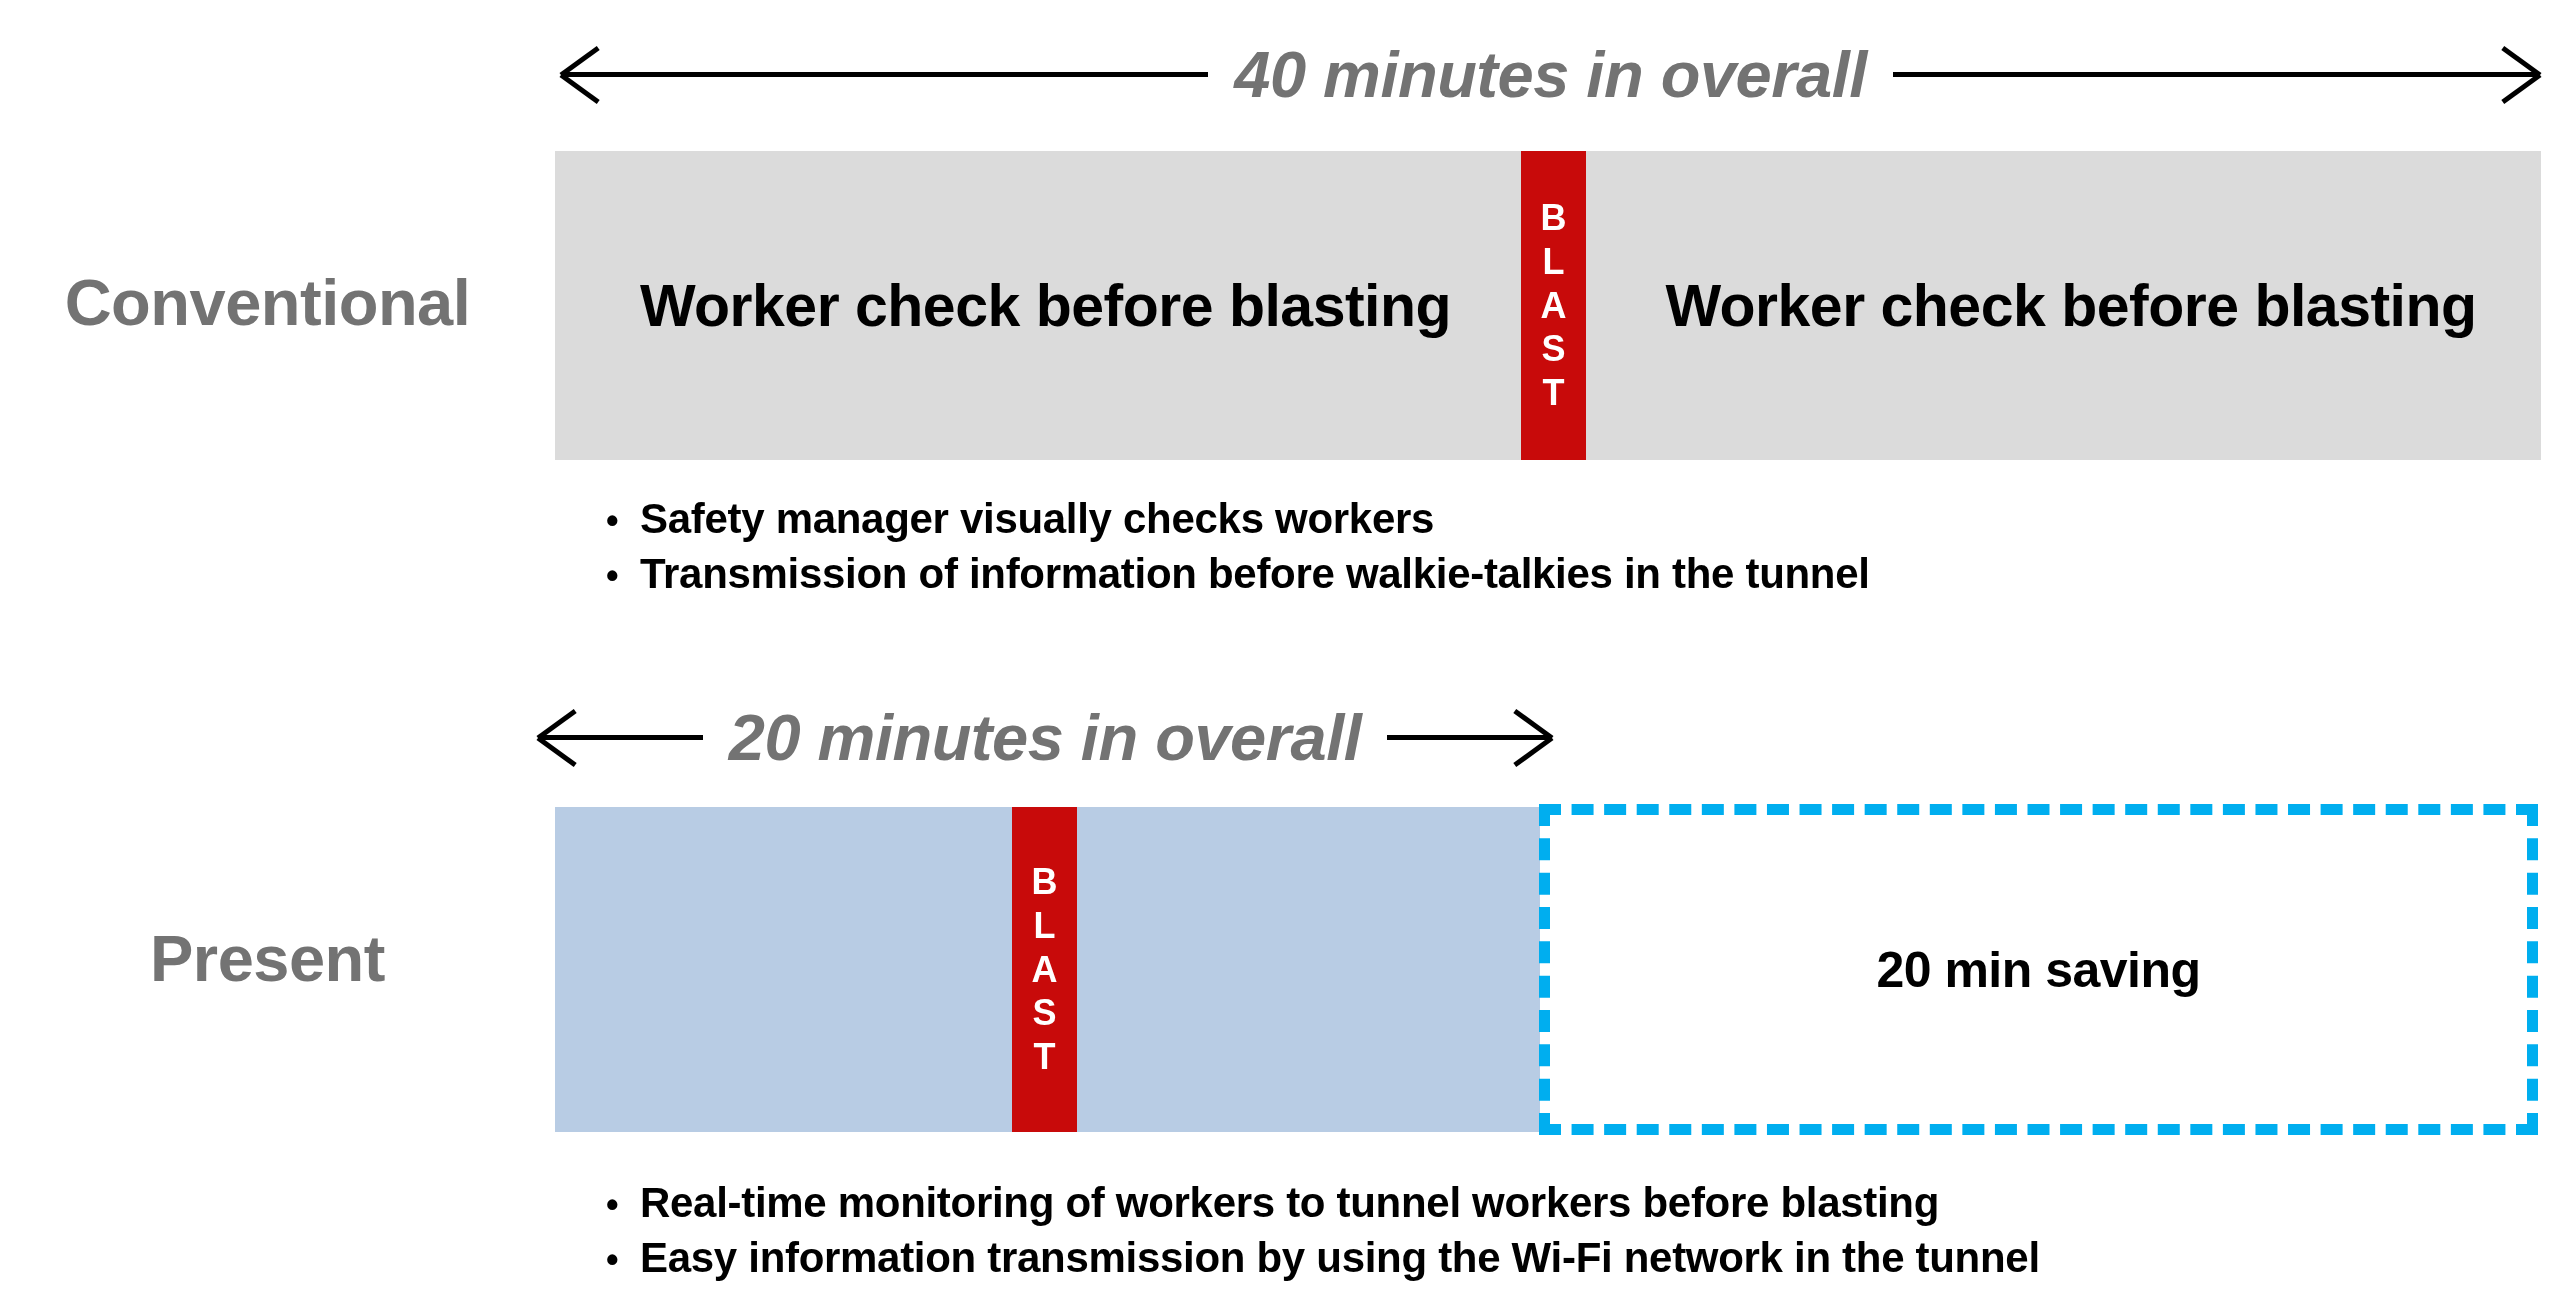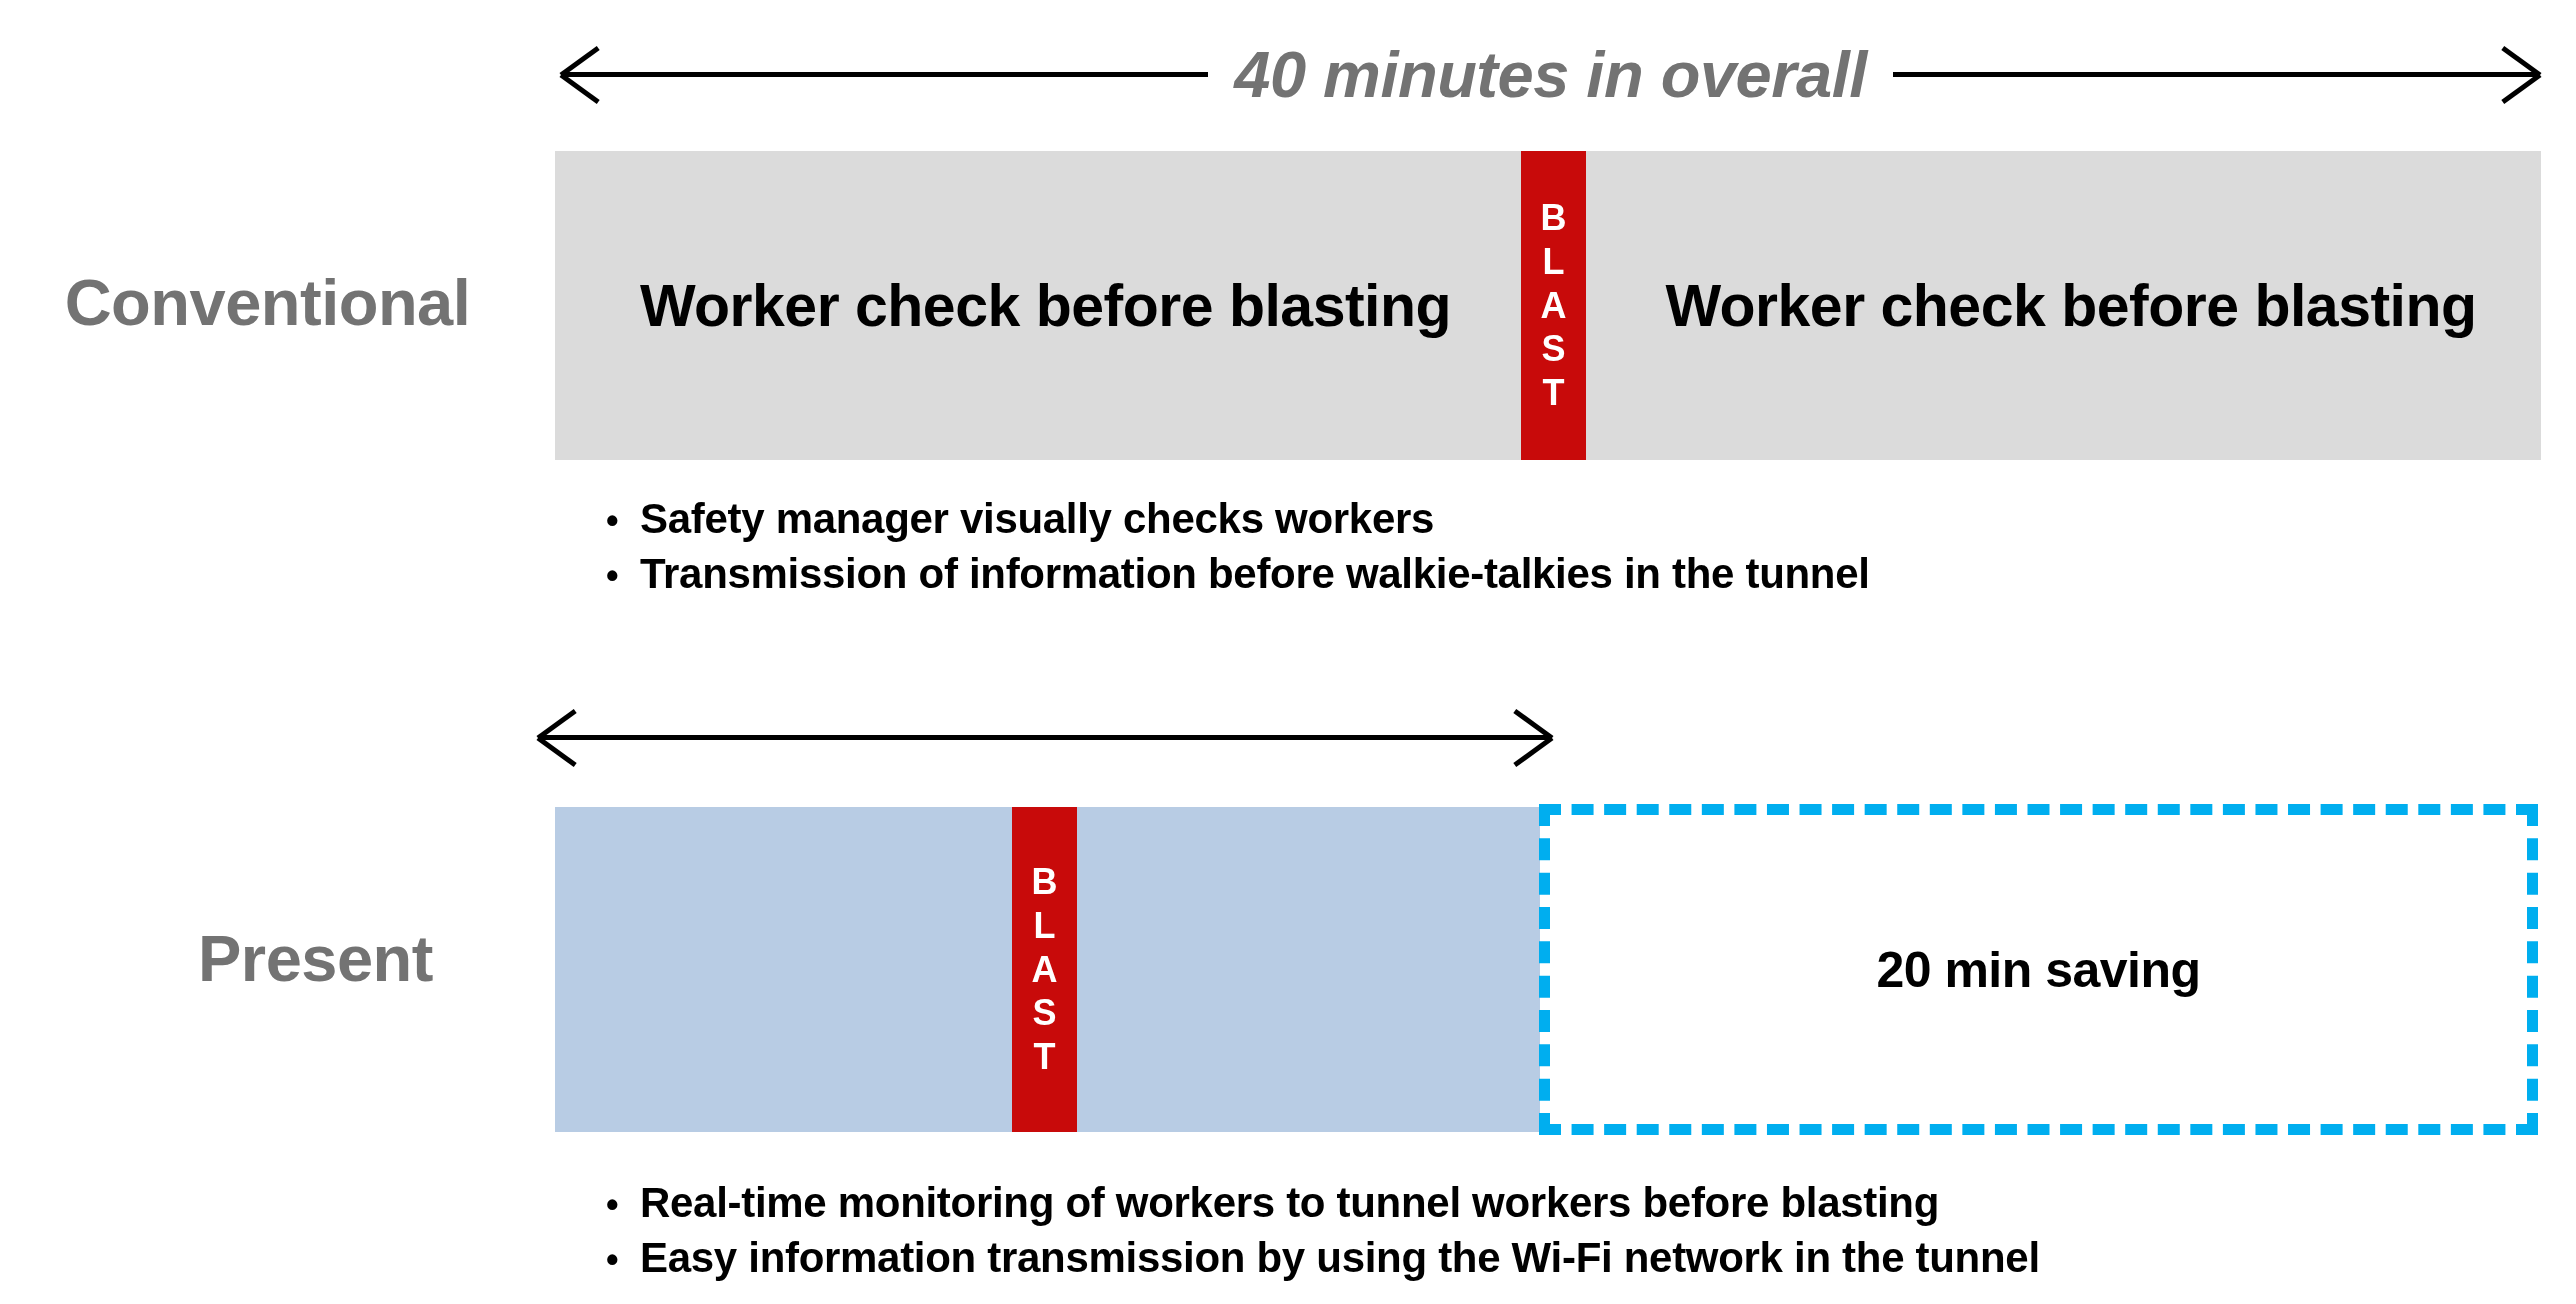--- a/index.html
+++ b/index.html
@@ -33,21 +33,20 @@
     width: 535px;
     text-align: center;
     font-size: 65px;
   }
   #label-present {
     left: 0px;
     top: 921px;
     width: 535px;
     text-align: center;
     font-size: 65px;
-    margin-left: 48px;
   }
 
   
   .measure {
     position: absolute;
     height: 89px;
     display: flex;
     align-items: center;
     justify-content: center;
   }
@@ -226,20 +225,21 @@
     </div>
   </div>
 
   <div class="row-label" id="label-present">Present</div>
 
   <div class="measure" id="measure-20">
     <div class="m-line">
       <div class="ah-open l-up"></div>
       <div class="ah-open l-down"></div>
     </div>
+    <div class="m-label">20 minutes in overall</div>
     <div class="m-line">
       <div class="ah-open r-up"></div>
       <div class="ah-open r-down"></div>
     </div>
   </div>
 
   <div class="bar" id="bar-present">
     <div class="segment seg-pre-blast"></div>
     <div class="blast">
       <span>B</span>

